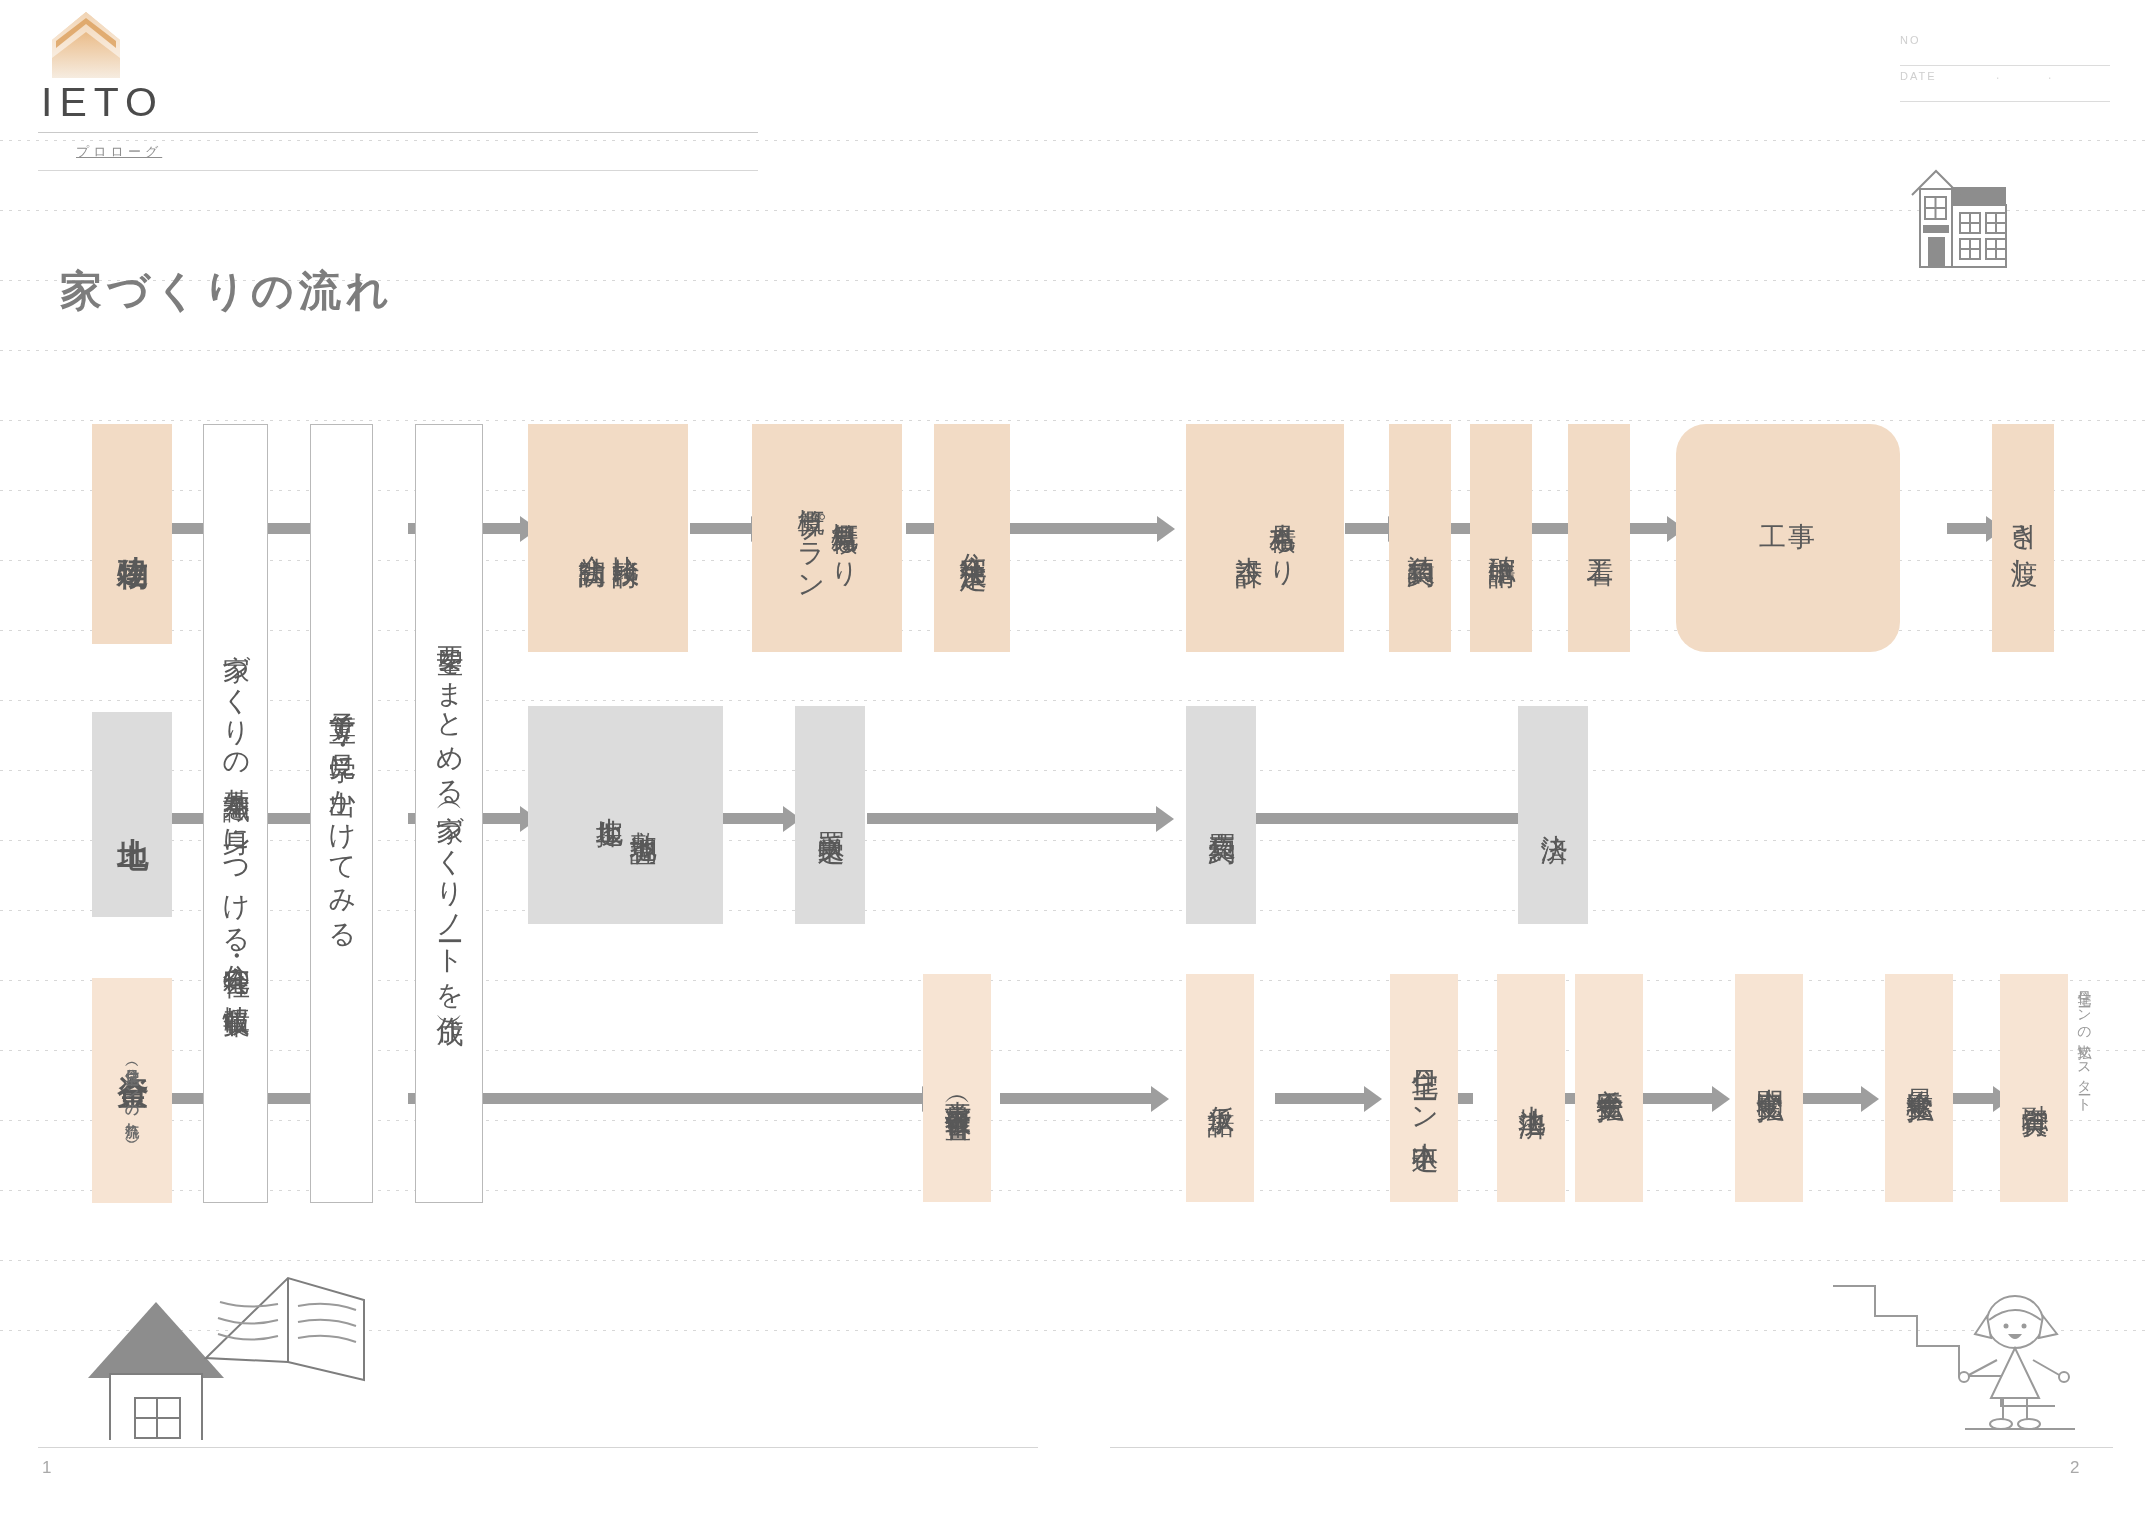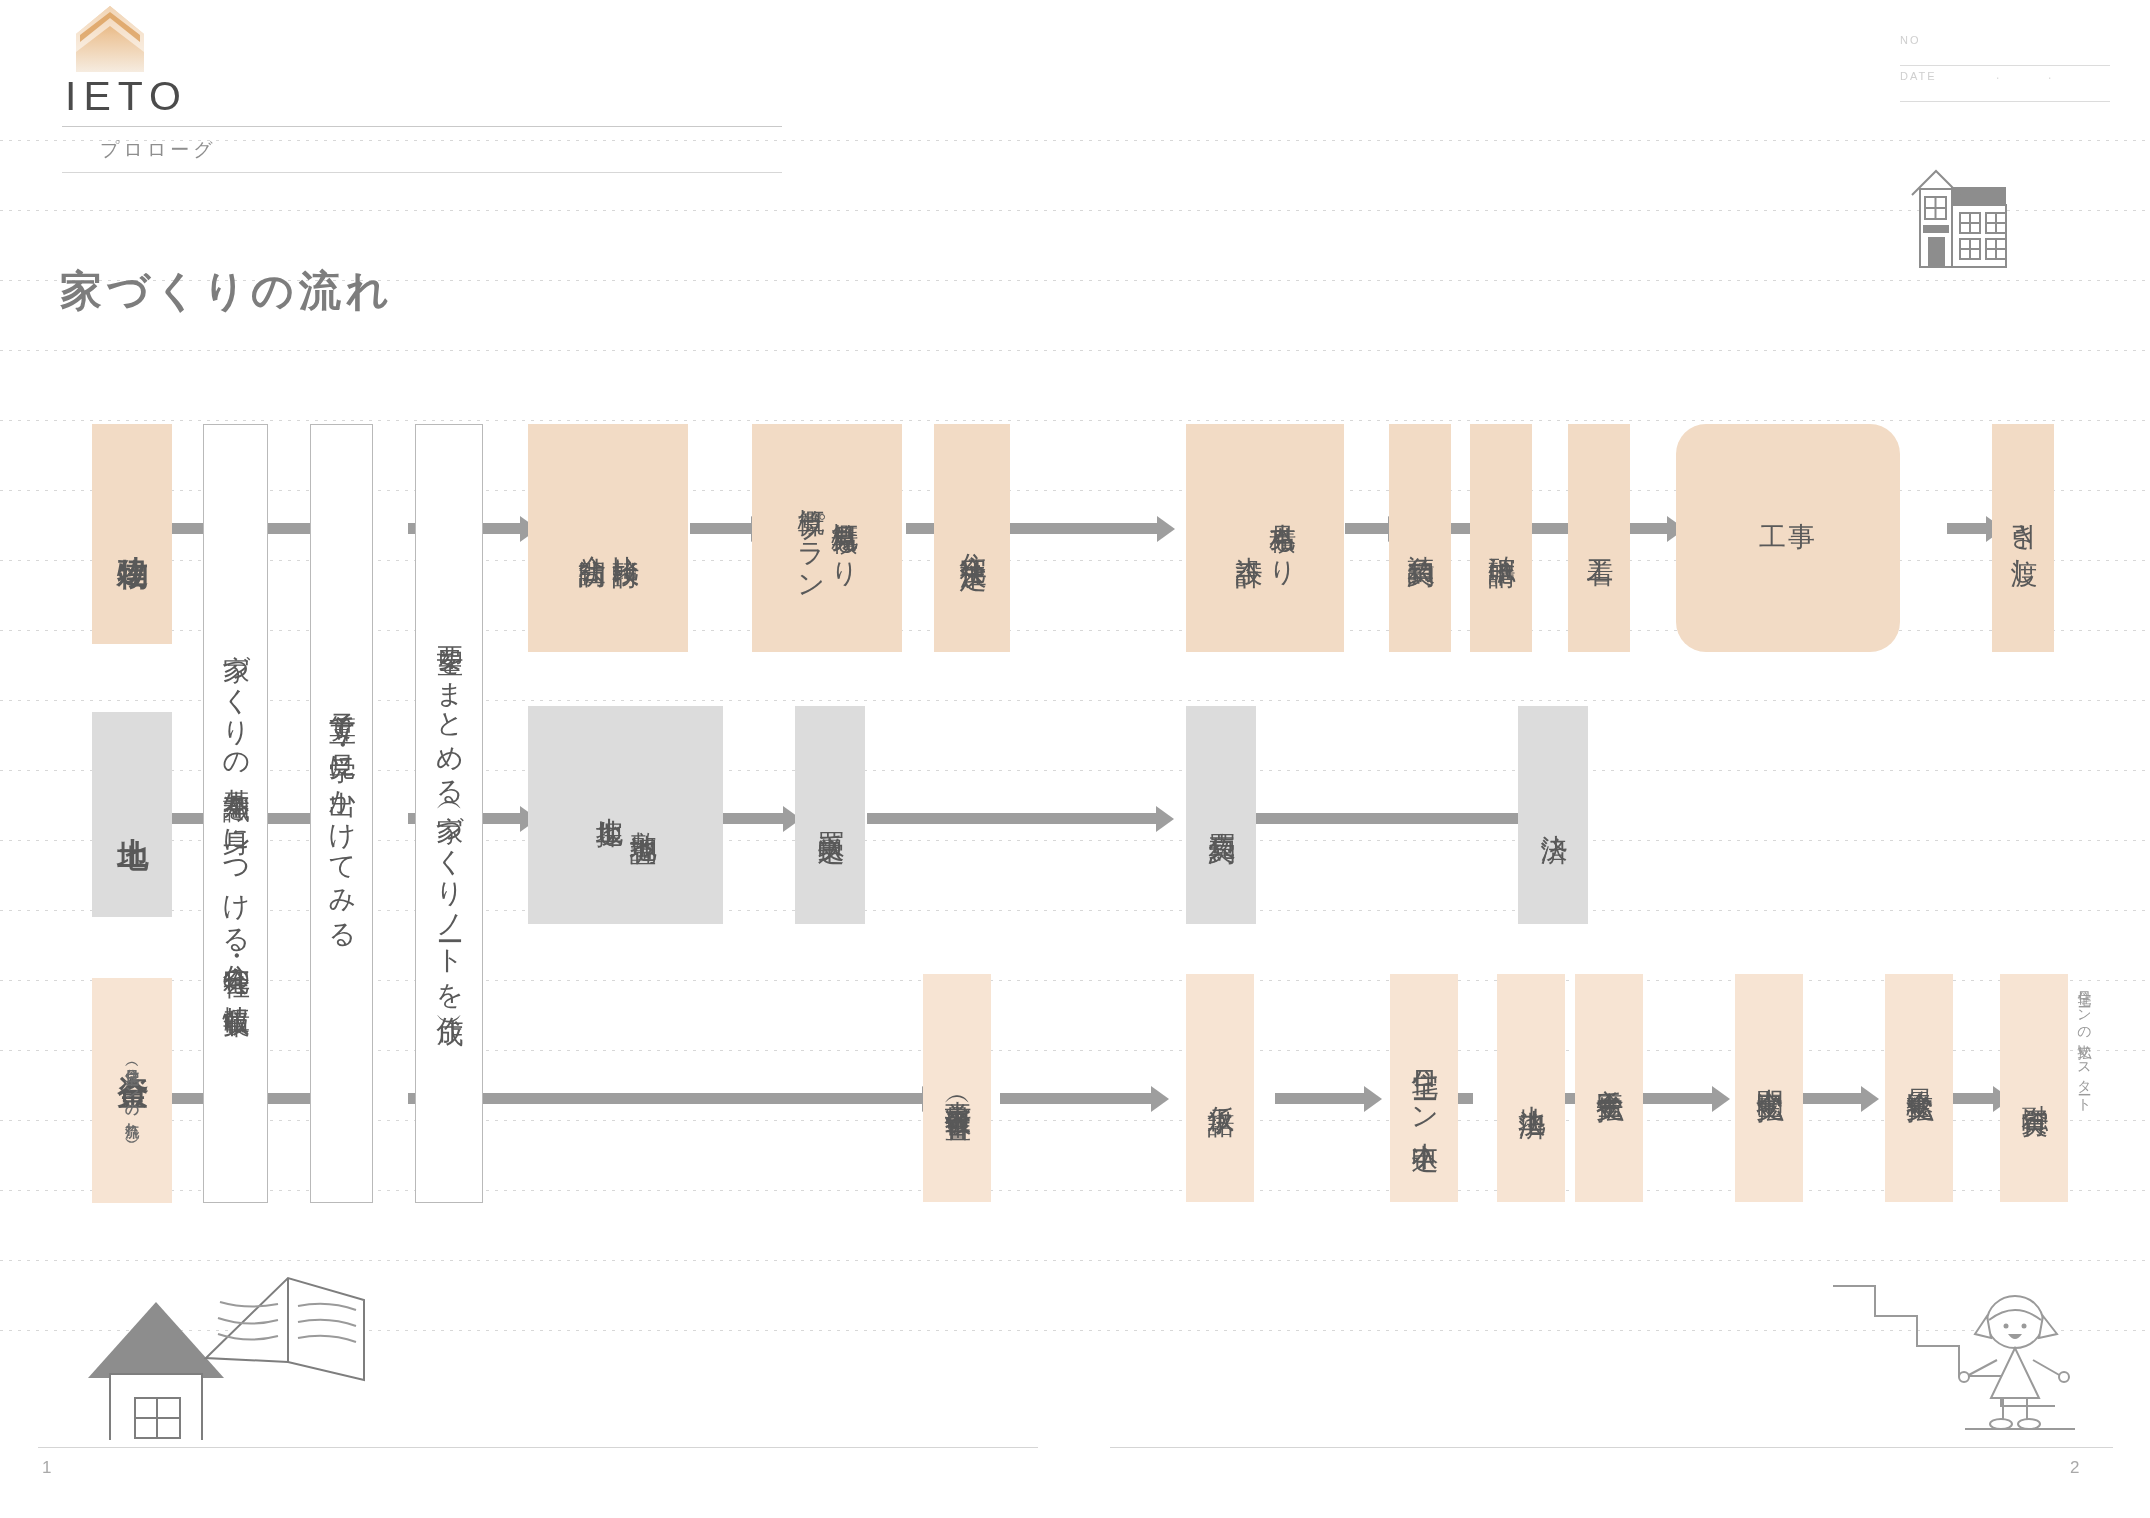--- a/index.html
+++ b/index.html
@@ -20,31 +20,32 @@
         rgba(255,255,255,0) 1px, rgba(255,255,255,0) 70px);
     -webkit-mask-image:repeating-linear-gradient(to right,#000 0 3px,transparent 3px 9px);
     mask-image:repeating-linear-gradient(to right,#000 0 3px,transparent 3px 9px);
     pointer-events:none;z-index:0;
   }
   .page{position:absolute;top:0;height:1518px;width:1075px;z-index:2;}
   .page.left{left:0;}
   .page.right{left:1075px;}
 
   
-  .logo-wrap{position:absolute;left:38px;top:4px;width:720px;margin-left:24px;}
+  .logo-wrap{position:absolute;left:38px;top:10px;width:720px;}
   .logo-mark{width:72px;height:70px;display:block;margin-left:12px;}
   .logo-text{
     font-size:41px;letter-spacing:7px;color:#4b4b4b;
     margin:2px 0 0 3px;line-height:1;font-weight:400;
   }
   .rule{height:1px;background:#c9c9c9;width:720px;margin-top:9px;}
   .rule.thin{background:#d7d7d7;}
   .sub-label{
-    font-size:19px;color:#8e8e8e;letter-spacing:4px;
+    font-size:13px;color:#8e8e8e;letter-spacing:4px;
     margin:10px 0 8px 38px;
+    text-decoration:underline;
   }
   .no-date{position:absolute;right:40px;top:32px;width:210px;}
   .nd-row{position:relative;height:36px;}
   .nd-key{font-size:11px;color:#cfcfcf;letter-spacing:2px;position:absolute;left:0;top:2px;}
   .nd-line{position:absolute;left:0;right:0;bottom:2px;height:1px;background:#dcdcdc;}
   .nd-dot{position:absolute;font-size:12px;color:#d9d9d9;top:0;}
 
   
   .main-title{
     position:absolute;left:60px;top:268px;

